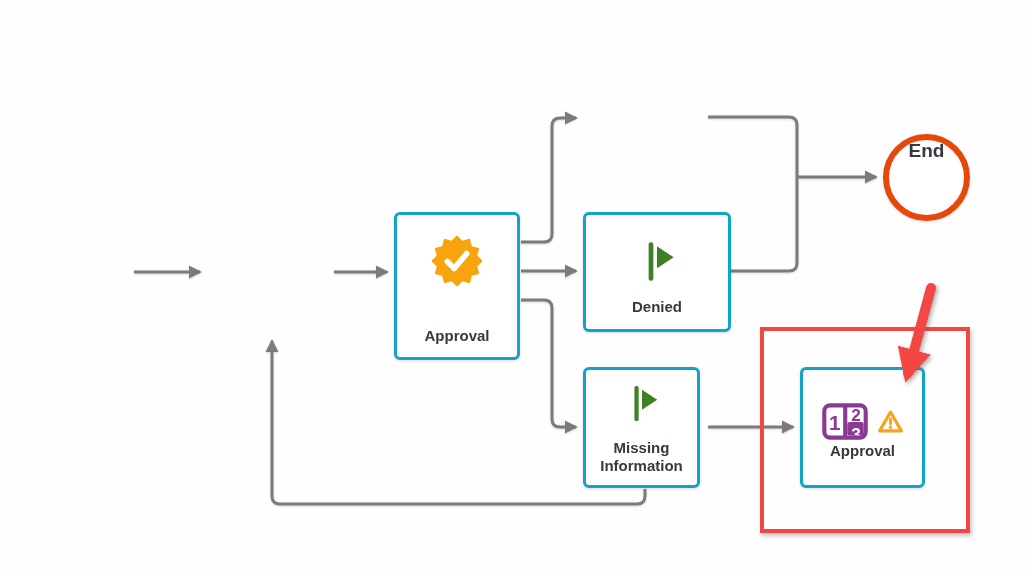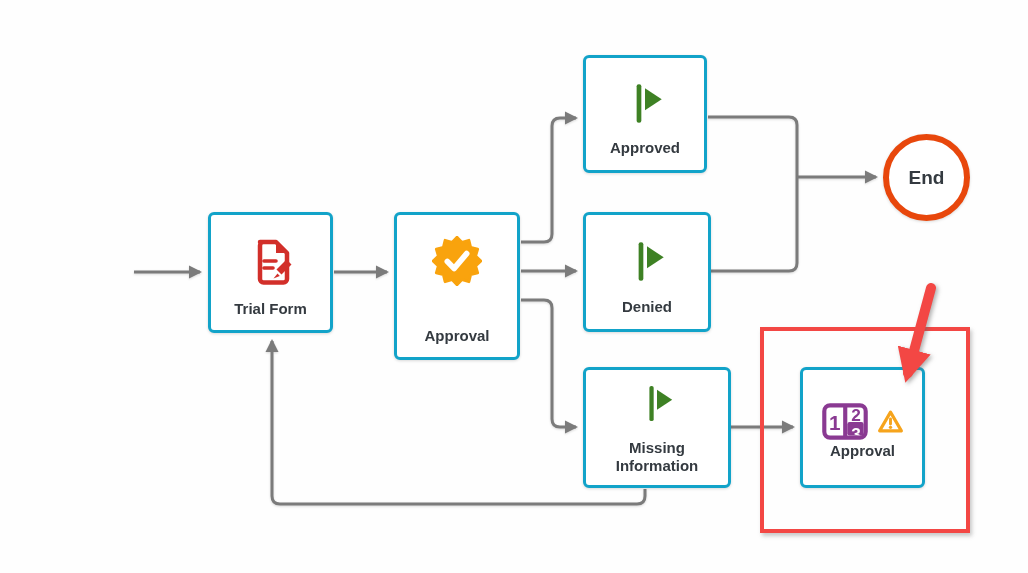--- a/index.html
+++ b/index.html
@@ -15,34 +15,34 @@
   .node {
     position:absolute; background:#ffffff; box-sizing:border-box;
     color:#343a40; font-weight:bold;
     box-shadow:0 1px 3px rgba(0,0,0,0.15);
   }
   .node.box {
     border:3px solid #12a3c9; border-radius:6px;
   }
   .node.circle {
     border-radius:50%;
-    display:flex; align-items:center; justify-content:center;
+    display:flex; justify-content:center;
   }
   .node .lbl {
     position:absolute; left:0; right:0; text-align:center;
     font-size:15px; line-height:1.25; color:#343a40;
   }
   .node .icon { position:absolute; left:50%; transform:translateX(-50%); }
   #node-start  { left:31px;  top:221px; width:102px; height:102px; border:5px solid #17c6a3; font-size:20px; }
   #node-end    { left:883px; top:134px; width:87px;  height:87px;  border:6px solid #e8470c; font-size:19px; }
   #node-trial-form { left:208px; top:212px; width:125px; height:121px; }
   #node-approval   { left:394px; top:212px; width:126px; height:148px; }
   #node-approved   { left:583px; top:55px;  width:124px; height:118px; }
-  #node-denied     { left:583px; top:212px; width:128px; height:120px;padding-left:38px; }
-  #node-missing    { left:583px; top:367px; width:148px; height:121px; }
+  #node-denied     { left:583px; top:212px; width:148px; height:120px;padding-left:38px; }
+  #node-missing    { left:583px; top:367px; width:117px; height:121px; }
   #node-counter    { left:800px; top:367px; width:125px; height:121px; }
   .annotation-box {
     position:absolute; left:760px; top:327px; width:210px; height:206px;
     border:4px solid #f34744; box-sizing:border-box;
     box-shadow:2px 3px 4px rgba(100,100,100,0.35);
   }
   svg.annotation-arrow {
     position:absolute; left:0; top:0; width:1028px; height:573px;
     filter:drop-shadow(2px 2px 2px rgba(100,100,100,0.5));
     pointer-events:none;
@@ -71,46 +71,29 @@
       <path d="M521 300 L544 300 Q552 300 552 308 L552 419 Q552 427 560 427 L576 427" marker-end="url(#arrow)"></path>
       <path d="M708 117 L789 117 Q797 117 797 125 L797 177"></path>
       <path d="M708 271 L789 271 Q797 271 797 263 L797 177"></path>
       <path d="M797 177 L876 177" marker-end="url(#arrow)"></path>
       <path d="M708 427 L793 427" marker-end="url(#arrow)"></path>
       <path d="M645 489 L645 496 Q645 504 637 504 L280 504 Q272 504 272 496 L272 341" marker-end="url(#arrow)"></path>
     </g>
   </svg>
 
 
-  <div class="node box" id="node-trial-form">
-    <svg class="icon" style="top:22px" width="48" height="50" viewBox="0 0 48 50">
-      <path d="M13 5 h16 l11 11 v26 a3.5 3.5 0 0 1 -3.5 3.5 h-20 a3.5 3.5 0 0 1 -3.5 -3.5 v-33.5 a3.5 3.5 0 0 1 3.5 -3.5 z" fill="#ffffff" stroke="#d22f2a" stroke-width="4.5" stroke-linejoin="round"></path>
-      <path d="M29 4 L41 16 H29 z" fill="#d22f2a"></path>
-      <path d="M17 24 h12 M17 31 h9" stroke="#d22f2a" stroke-width="3.6" stroke-linecap="round"></path>
-      <path d="M42 25 L32 35" stroke="#d22f2a" stroke-width="7" stroke-linecap="butt"></path>
-      <path d="M30.5 36.5 L26.5 41.5 L32.8 39 z" fill="#d22f2a"></path>
-    </svg>
-    <span class="lbl" style="bottom:11px">Trial Form</span>
-  </div>
 
   <div class="node box" id="node-approval">
     <svg class="icon" style="top:21px" width="50" height="50" viewBox="0 0 44 44">
       <polygon points="43,22 38.4,26.4 40.2,32.5 34,34 32.5,40.2 26.4,38.4 22,43 17.6,38.4 11.5,40.2 10,34 3.8,32.5 5.6,26.4 1,22 5.6,17.6 3.8,11.5 10,10 11.5,3.8 17.6,5.6 22,1 26.4,5.6 32.5,3.8 34,10 40.2,11.5 38.4,17.6" fill="#f9a30d" stroke="#f9a30d" stroke-width="2.5" stroke-linejoin="round"></polygon>
       <path d="M13.5 22.5 L19.5 28.5 L30.5 15.5" fill="none" stroke="#ffffff" stroke-width="5" stroke-linecap="round" stroke-linejoin="round"></path>
     </svg>
     <span class="lbl" style="bottom:11px">Approval</span>
   </div>
 
-  <div class="node box" id="node-approved">
-    <svg class="icon" style="top:22px" width="42" height="46" viewBox="0 0 40 44">
-      <rect x="12" y="4" width="4.5" height="37" rx="2" fill="#3e8124"></rect>
-      <path d="M20 8 L36 18.5 L20 29 z" fill="#3e8124"></path>
-    </svg>
-    <span class="lbl" style="bottom:12px">Approved</span>
-  </div>
 
   <div class="node box" id="node-denied">
     <svg class="icon" style="top:23px" width="42" height="46" viewBox="0 0 40 44">
       <rect x="12" y="4" width="4.5" height="37" rx="2" fill="#3e8124"></rect>
       <path d="M20 8 L36 18.5 L20 29 z" fill="#3e8124"></path>
     </svg>
     <span class="lbl" style="bottom:12px">Denied</span>
   </div>
 
   <div class="node box" id="node-missing">

